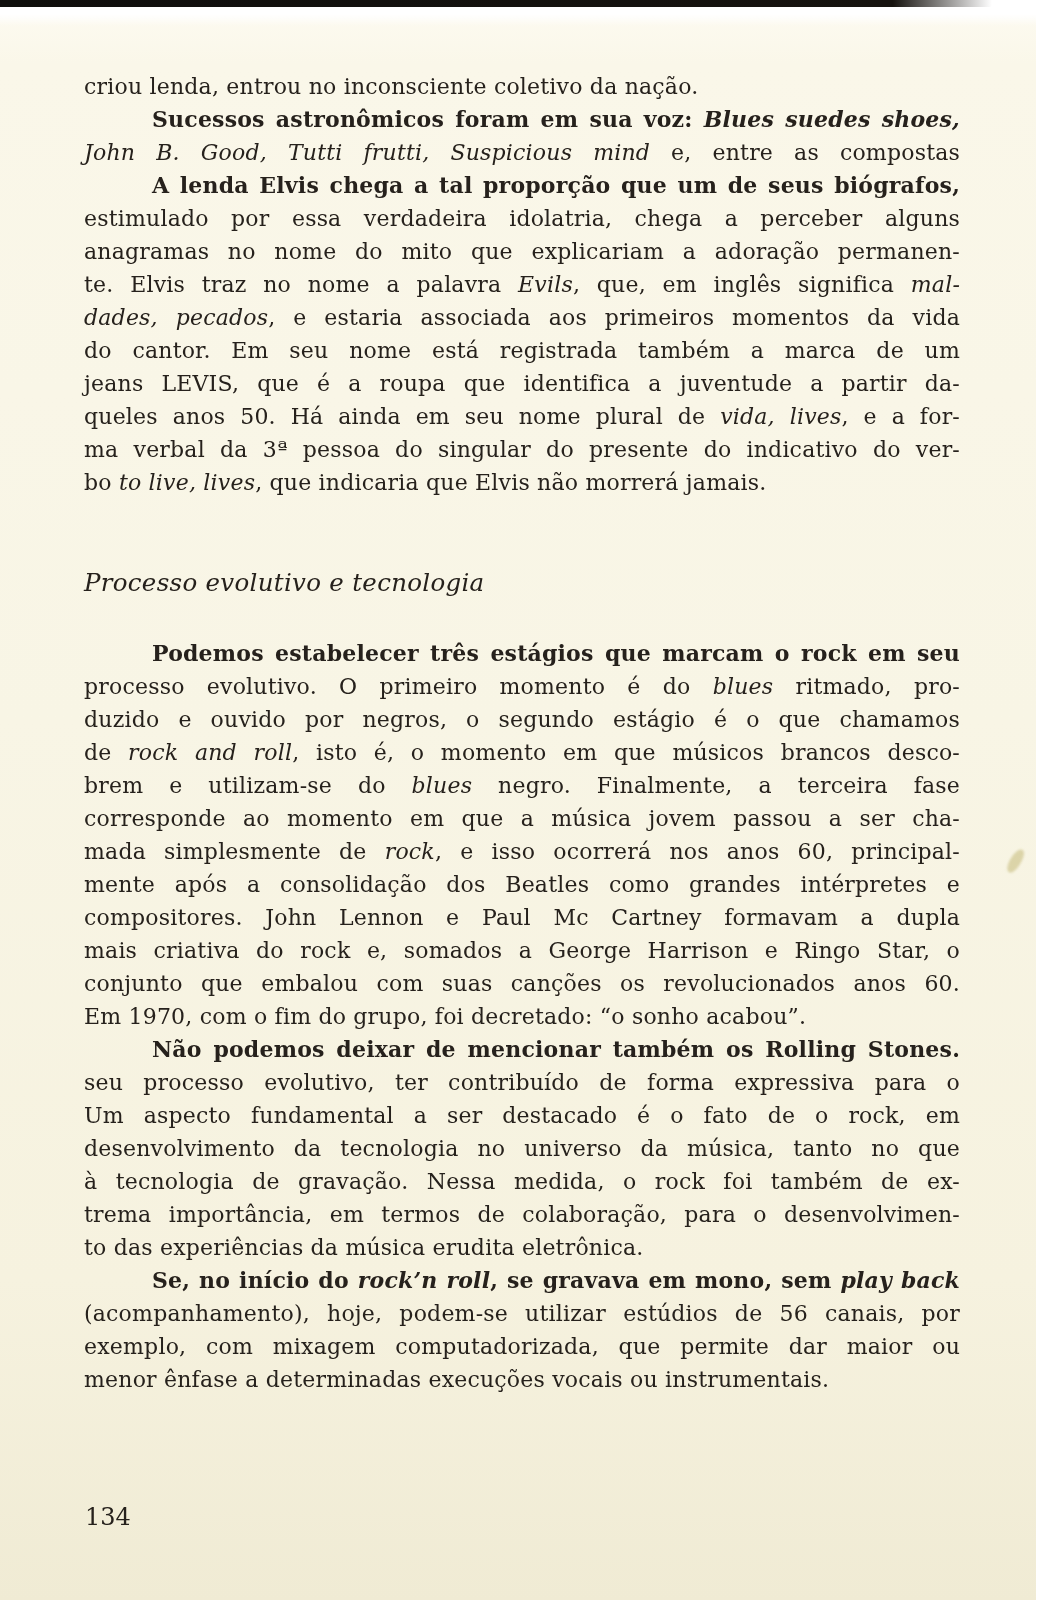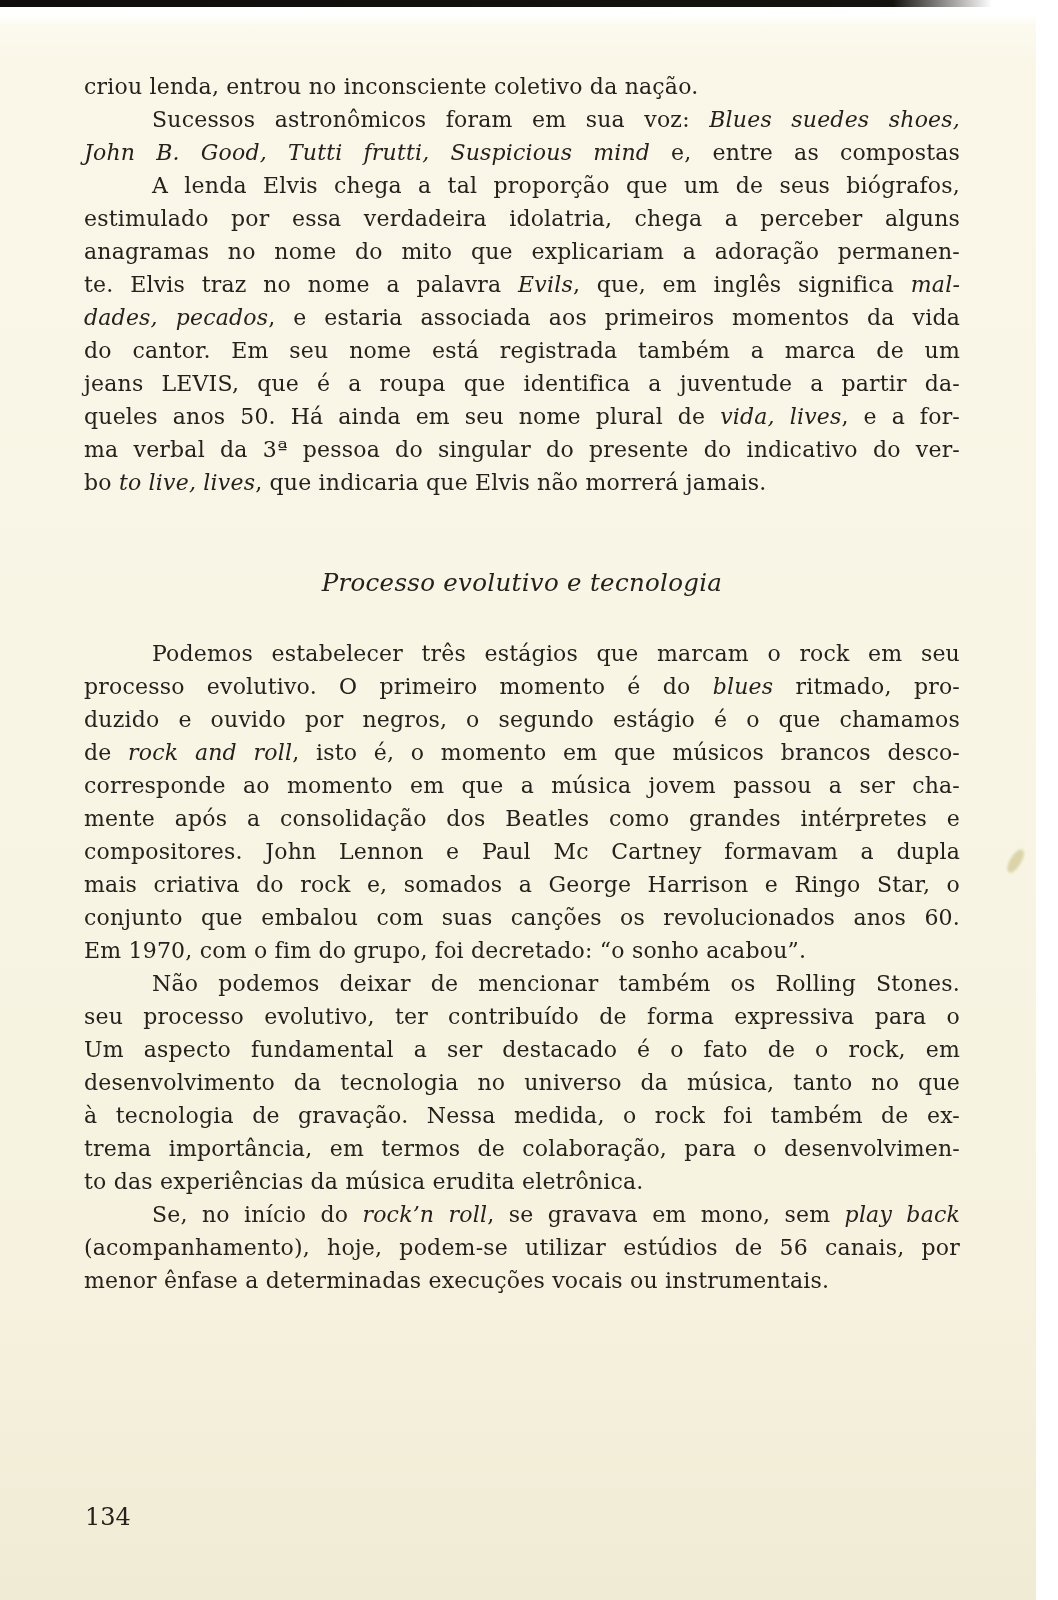--- a/index.html
+++ b/index.html
@@ -47,27 +47,27 @@
     line-height: 33px;
     letter-spacing: 0.2px;
   }
   .para { margin: 0; }
   .line {
     text-align: justify;
     text-align-last: justify;
     white-space: normal;
   }
   .line.last { text-align-last: left; }
-  .line.indent { text-indent: 68px; }
+  .line.indent { text-indent: 68px; font-weight: bold; }
   .heading {
     margin-top: 64px;
     margin-bottom: 34px;
     height: 40px;
     line-height: 40px;
-    text-align: center;
+    text-align: left;
     font-style: italic;
     font-size: 24.5px;
     letter-spacing: 0.3px;
   }
   .page-number {
     position: absolute;
     left: 85px;
     top: 1504px;
     font-size: 24px;
     line-height: 26px;
@@ -101,37 +101,40 @@
         <div class="line"><span>queles anos 50. Há ainda em seu nome plural de </span><i>vida, lives</i><span>, e a for-</span></div>
         <div class="line"><span>ma verbal da 3ª pessoa do singular do presente do indicativo do ver-</span></div>
         <div class="line last"><span>bo </span><i>to live, lives</i><span>, que indicaria que Elvis não morrerá jamais.</span></div>
       </div>
       <div class="heading">Processo evolutivo e tecnologia</div>
       <div class="para">
         <div class="line indent"><span>Podemos estabelecer três estágios que marcam o rock em seu</span></div>
         <div class="line"><span>processo evolutivo. O primeiro momento é do </span><i>blues</i><span> ritmado, pro-</span></div>
         <div class="line"><span>duzido e ouvido por negros, o segundo estágio é o que chamamos</span></div>
         <div class="line"><span>de </span><i>rock and roll</i><span>, isto é, o momento em que músicos brancos desco-</span></div>
+        <div class="line"><span>brem e utilizam-se do </span><i>blues</i><span> negro. Finalmente, a terceira fase</span></div>
         <div class="line"><span>corresponde ao momento em que a música jovem passou a ser cha-</span></div>
+        <div class="line"><span>mada simplesmente de </span><i>rock</i><span>, e isso ocorrerá nos anos 60, principal-</span></div>
         <div class="line"><span>mente após a consolidação dos Beatles como grandes intérpretes e</span></div>
         <div class="line"><span>compositores. John Lennon e Paul Mc Cartney formavam a dupla</span></div>
         <div class="line"><span>mais criativa do rock e, somados a George Harrison e Ringo Star, o</span></div>
         <div class="line"><span>conjunto que embalou com suas canções os revolucionados anos 60.</span></div>
         <div class="line last"><span>Em 1970, com o fim do grupo, foi decretado: “o sonho acabou”.</span></div>
       </div>
       <div class="para">
         <div class="line indent"><span>Não podemos deixar de mencionar também os Rolling Stones.</span></div>
         <div class="line"><span>seu processo evolutivo, ter contribuído de forma expressiva para o</span></div>
         <div class="line"><span>Um aspecto fundamental a ser destacado é o fato de o rock, em</span></div>
         <div class="line"><span>desenvolvimento da tecnologia no universo da música, tanto no que</span></div>
         <div class="line"><span>à tecnologia de gravação. Nessa medida, o rock foi também de ex-</span></div>
         <div class="line"><span>trema importância, em termos de colaboração, para o desenvolvimen-</span></div>
         <div class="line last"><span>to das experiências da música erudita eletrônica.</span></div>
       </div>
       <div class="para">
         <div class="line indent"><span>Se, no início do </span><i>rock’n roll</i><span>, se gravava em mono, sem </span><i>play back</i></div>
         <div class="line"><span>(acompanhamento), hoje, podem-se utilizar estúdios de 56 canais, por</span></div>
+        <div class="line"><span>exemplo, com mixagem computadorizada, que permite dar maior ou</span></div>
         <div class="line last"><span>menor ênfase a determinadas execuções vocais ou instrumentais.</span></div>
       </div>
     </div>
 
   <div class="page-number">134</div>
 </div>
 
 </body></html>

